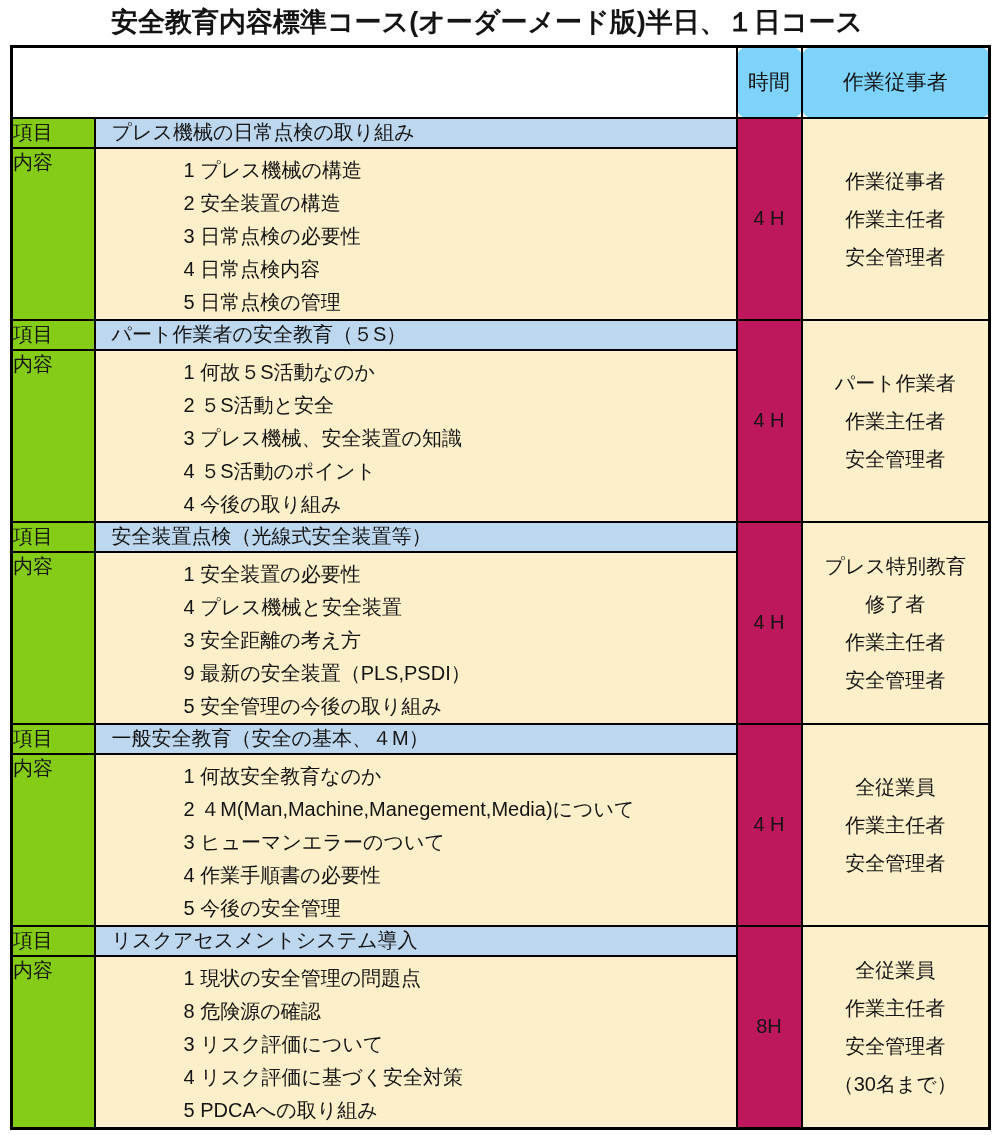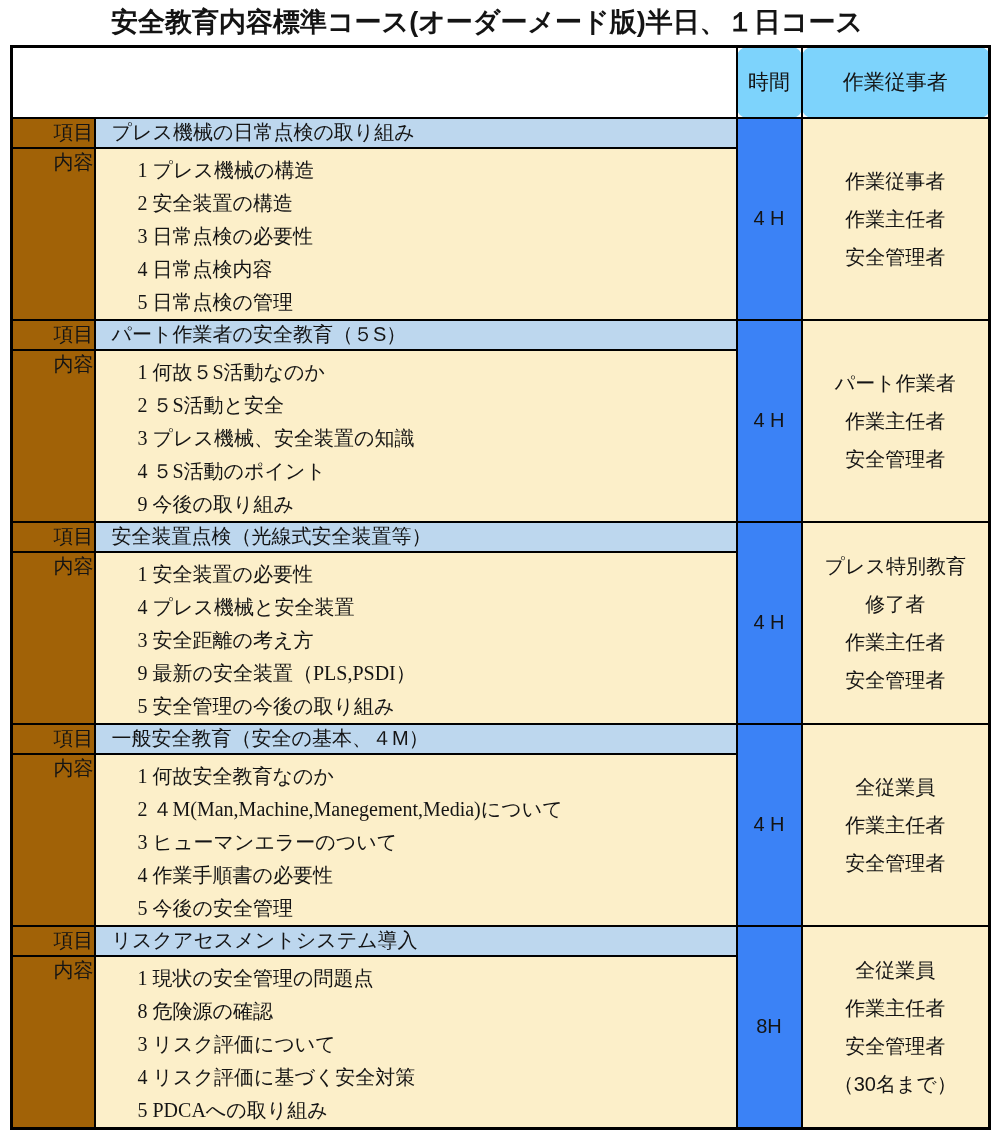--- a/index.html
+++ b/index.html
@@ -39,47 +39,46 @@
   tr.header-row{height:71px;}
   td.header-blank{background:#fff;}
   td.header-cell{
     background:#7dd3fc;text-align:center;
     font-size:21px;
     border-radius:10px;
   }
 
   tr.topic-row{height:30px;}
   td.row-label{
-    background:#a16207;text-align:right;
+    background:#84cc16;text-align:left;
     font-size:20px;
   }
   td.row-label.top{vertical-align:top;}
   td.topic-title{
     background:#BDD7EE;
     font-size:20px;
     padding-left:16px;
     white-space:nowrap;
   }
   td.content-cell{
     background:#FCEFC9;
     vertical-align:top;
     padding-top:5px;
   }
   td.content-cell .item{
     line-height:33px;
-    padding-left:42px;
-    font-size:20px;
-    white-space:nowrap;
-    font-family:Liberation Serif, serif;
+    padding-left:88px;
+    font-size:20px;
+    white-space:nowrap;
   }
   tr.content-row{height:163px;}
   tr.content-row.tall{height:173px;}
 
   td.time-cell{
-    background:#3b82f6;
+    background:#be185d;
     text-align:center;
     font-size:20px;
     white-space:nowrap;
   }
   td.audience-cell{
     background:#FCEFC9;
     text-align:center;
     font-size:20px;
   }
   td.audience-cell .aud-line{
@@ -144,21 +143,21 @@
           <div class="aud-line">安全管理者</div>
         </td>
       </tr>
       <tr class="content-row">
         <td class="row-label top">内容</td>
         <td class="content-cell">
           <div class="item">1 何故５S活動なのか</div>
           <div class="item">2 ５S活動と安全</div>
           <div class="item">3 プレス機械、安全装置の知識</div>
           <div class="item">4 ５S活動のポイント</div>
-          <div class="item">9 今後の取り組み</div>
+          <div class="item">4 今後の取り組み</div>
         </td>
       </tr>
     </tbody>
 
     <tbody>
       <tr class="topic-row">
         <td class="row-label">項目</td>
         <td class="topic-title">安全装置点検（光線式安全装置等）</td>
         <td class="time-cell" rowspan="2">4 H</td>
         <td class="audience-cell" rowspan="2">

